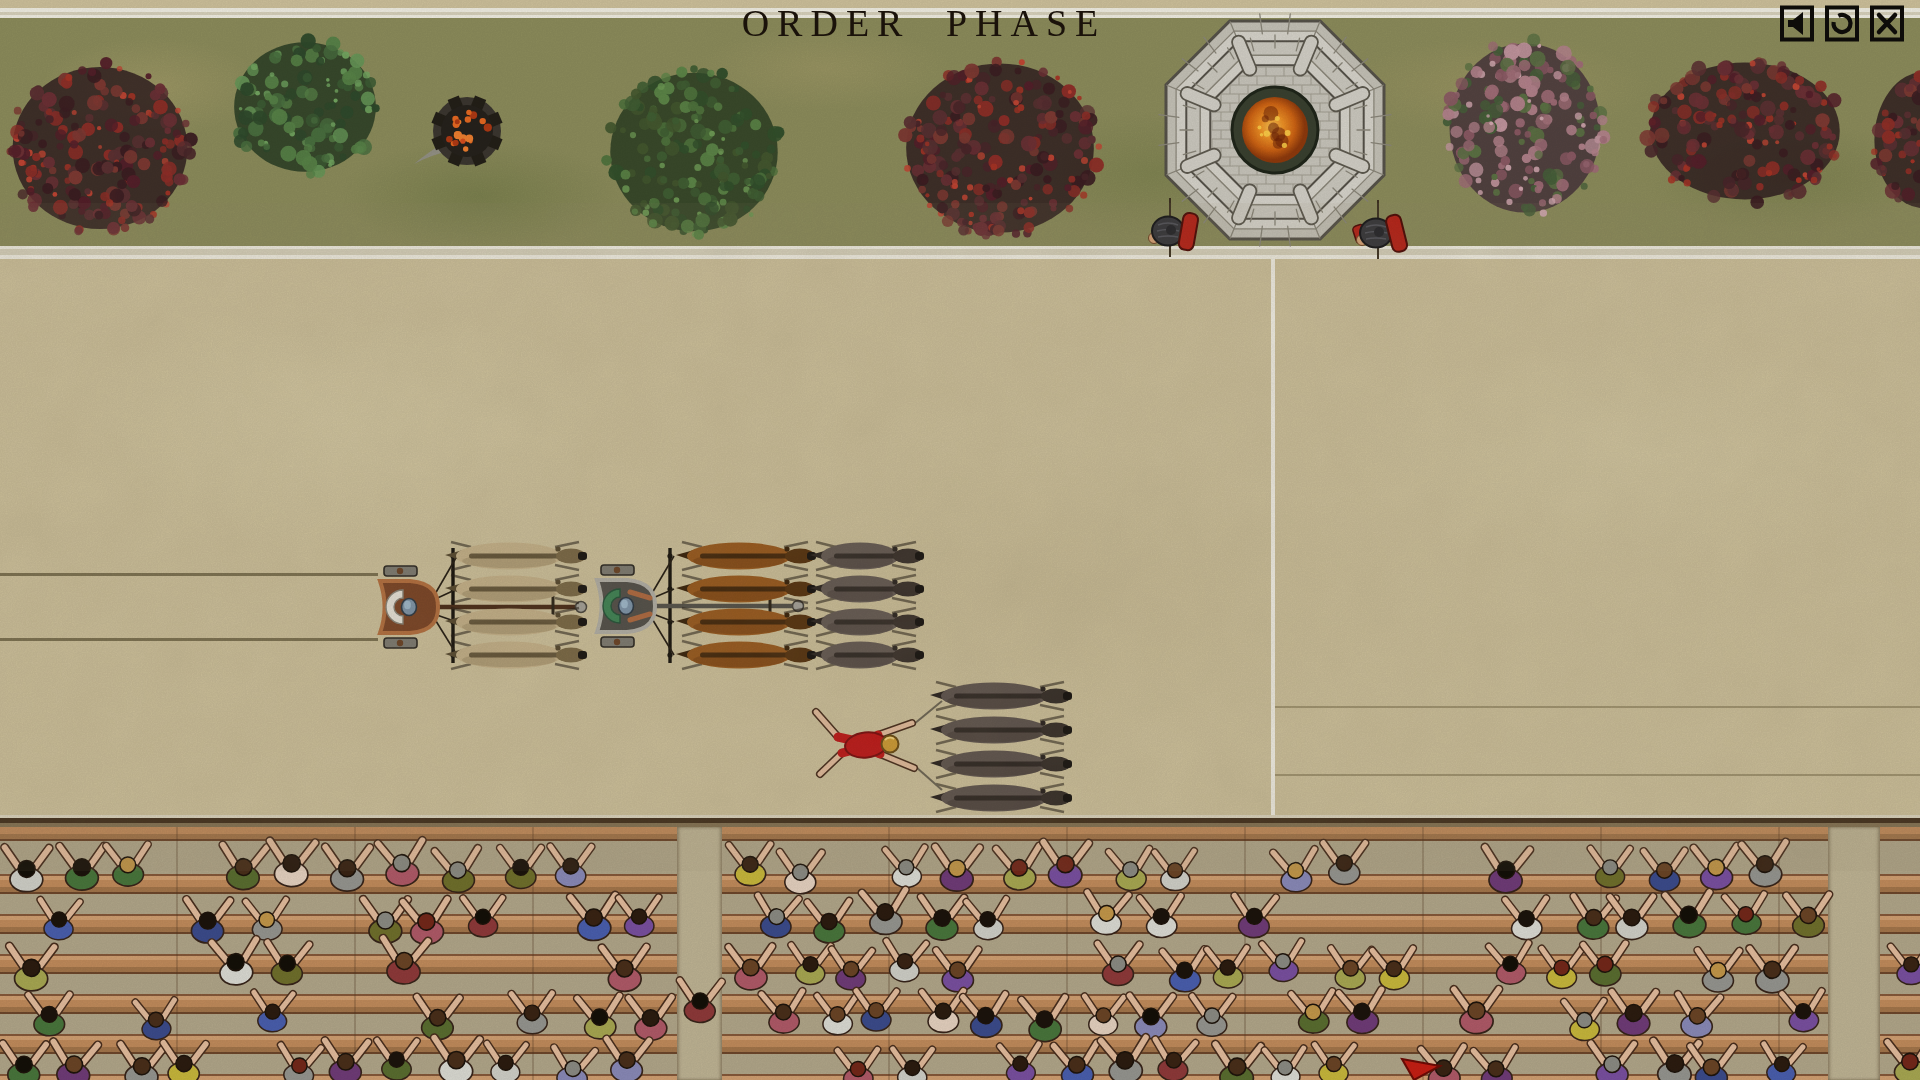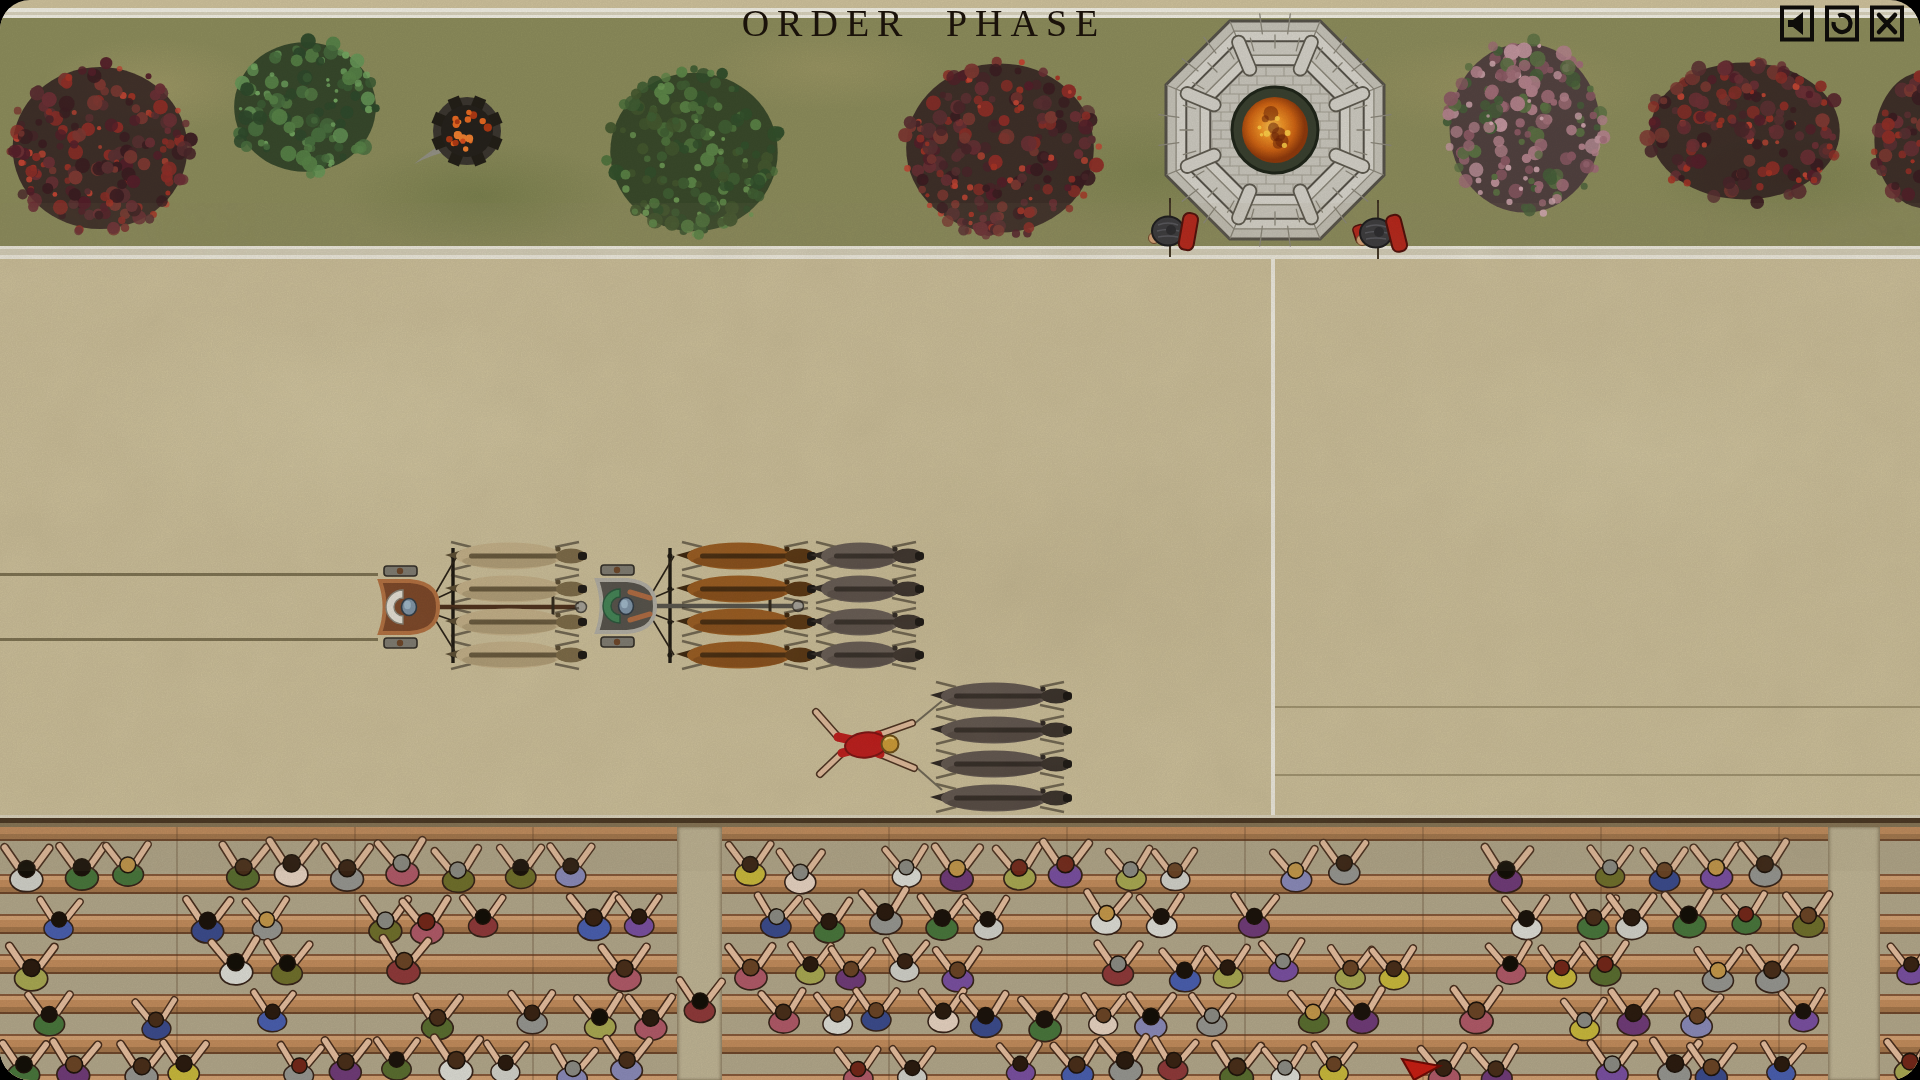--- a/index.html
+++ b/index.html
@@ -1,17 +1,17 @@
 <!DOCTYPE html>
 <html><head>
 <meta charset="utf-8">
 <style>
   html,body{margin:0;padding:0;background:#000;}
   .stage{position:relative;width:1920px;height:1080px;overflow:hidden;
-         background:#cfc29c;font-family:"Liberation Serif",serif;border-radius:30px;}
+         background:#cfc29c;font-family:"Liberation Serif",serif;}
   .stage *{box-sizing:border-box;}
 
   
   .strip{position:absolute;left:0;top:18px;width:1920px;height:228px;
     background-color:#8d8d5c;
     background-image:
       radial-gradient(ellipse 160px 70px at 8% 30%, rgba(170,160,108,.55), transparent 70%),
       radial-gradient(ellipse 200px 80px at 25% 78%, rgba(108,118,66,.5), transparent 70%),
       radial-gradient(ellipse 180px 60px at 43% 22%, rgba(168,158,106,.45), transparent 70%),
       radial-gradient(ellipse 220px 90px at 60% 68%, rgba(116,124,72,.45), transparent 70%),

